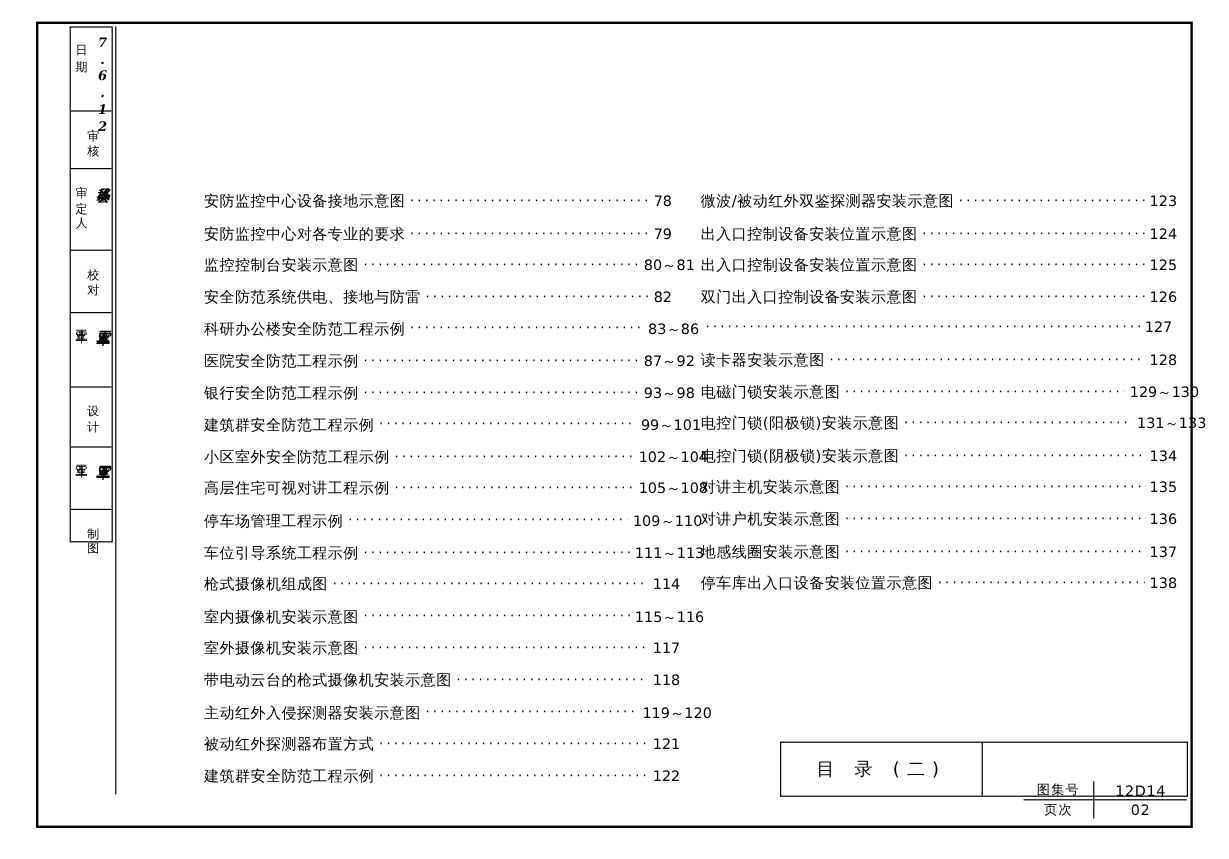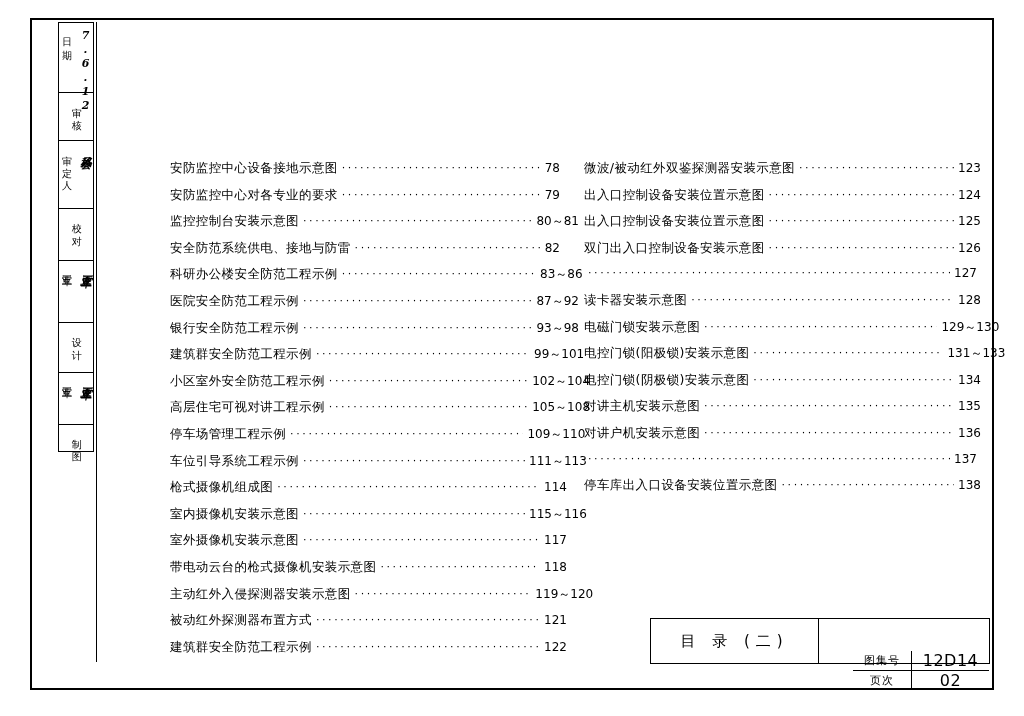--- a/index.html
+++ b/index.html
@@ -151,21 +151,21 @@
     align-items: center;
     justify-content: center;
     font-size: 11px;
     letter-spacing: 1px;
   }
   .tb-val {
     flex: 1 1 auto;
     display: flex;
     align-items: center;
     justify-content: center;
-    font-size: 16px;
+    font-size: 12px;
     letter-spacing: 0.5px;
   }
 </style>
 </head>
 <body>
 
 <div class="page-frame"></div>
 
 <div class="content-box"></div>
 
@@ -348,20 +348,21 @@
       <span class="toc-title">对讲主机安装示意图</span>
       <span class="toc-dots">····································································</span>
       <span class="toc-page">135</span>
     </div>
     <div class="toc-row">
       <span class="toc-title">对讲户机安装示意图</span>
       <span class="toc-dots">····································································</span>
       <span class="toc-page">136</span>
     </div>
     <div class="toc-row">
+      <span class="toc-title">地感线圈安装示意图</span>
       <span class="toc-dots">····································································</span>
       <span class="toc-page">137</span>
     </div>
     <div class="toc-row">
       <span class="toc-title">停车库出入口设备安装位置示意图</span>
       <span class="toc-dots">····································································</span>
       <span class="toc-page">138</span>
     </div>
   </div>
 </div>

